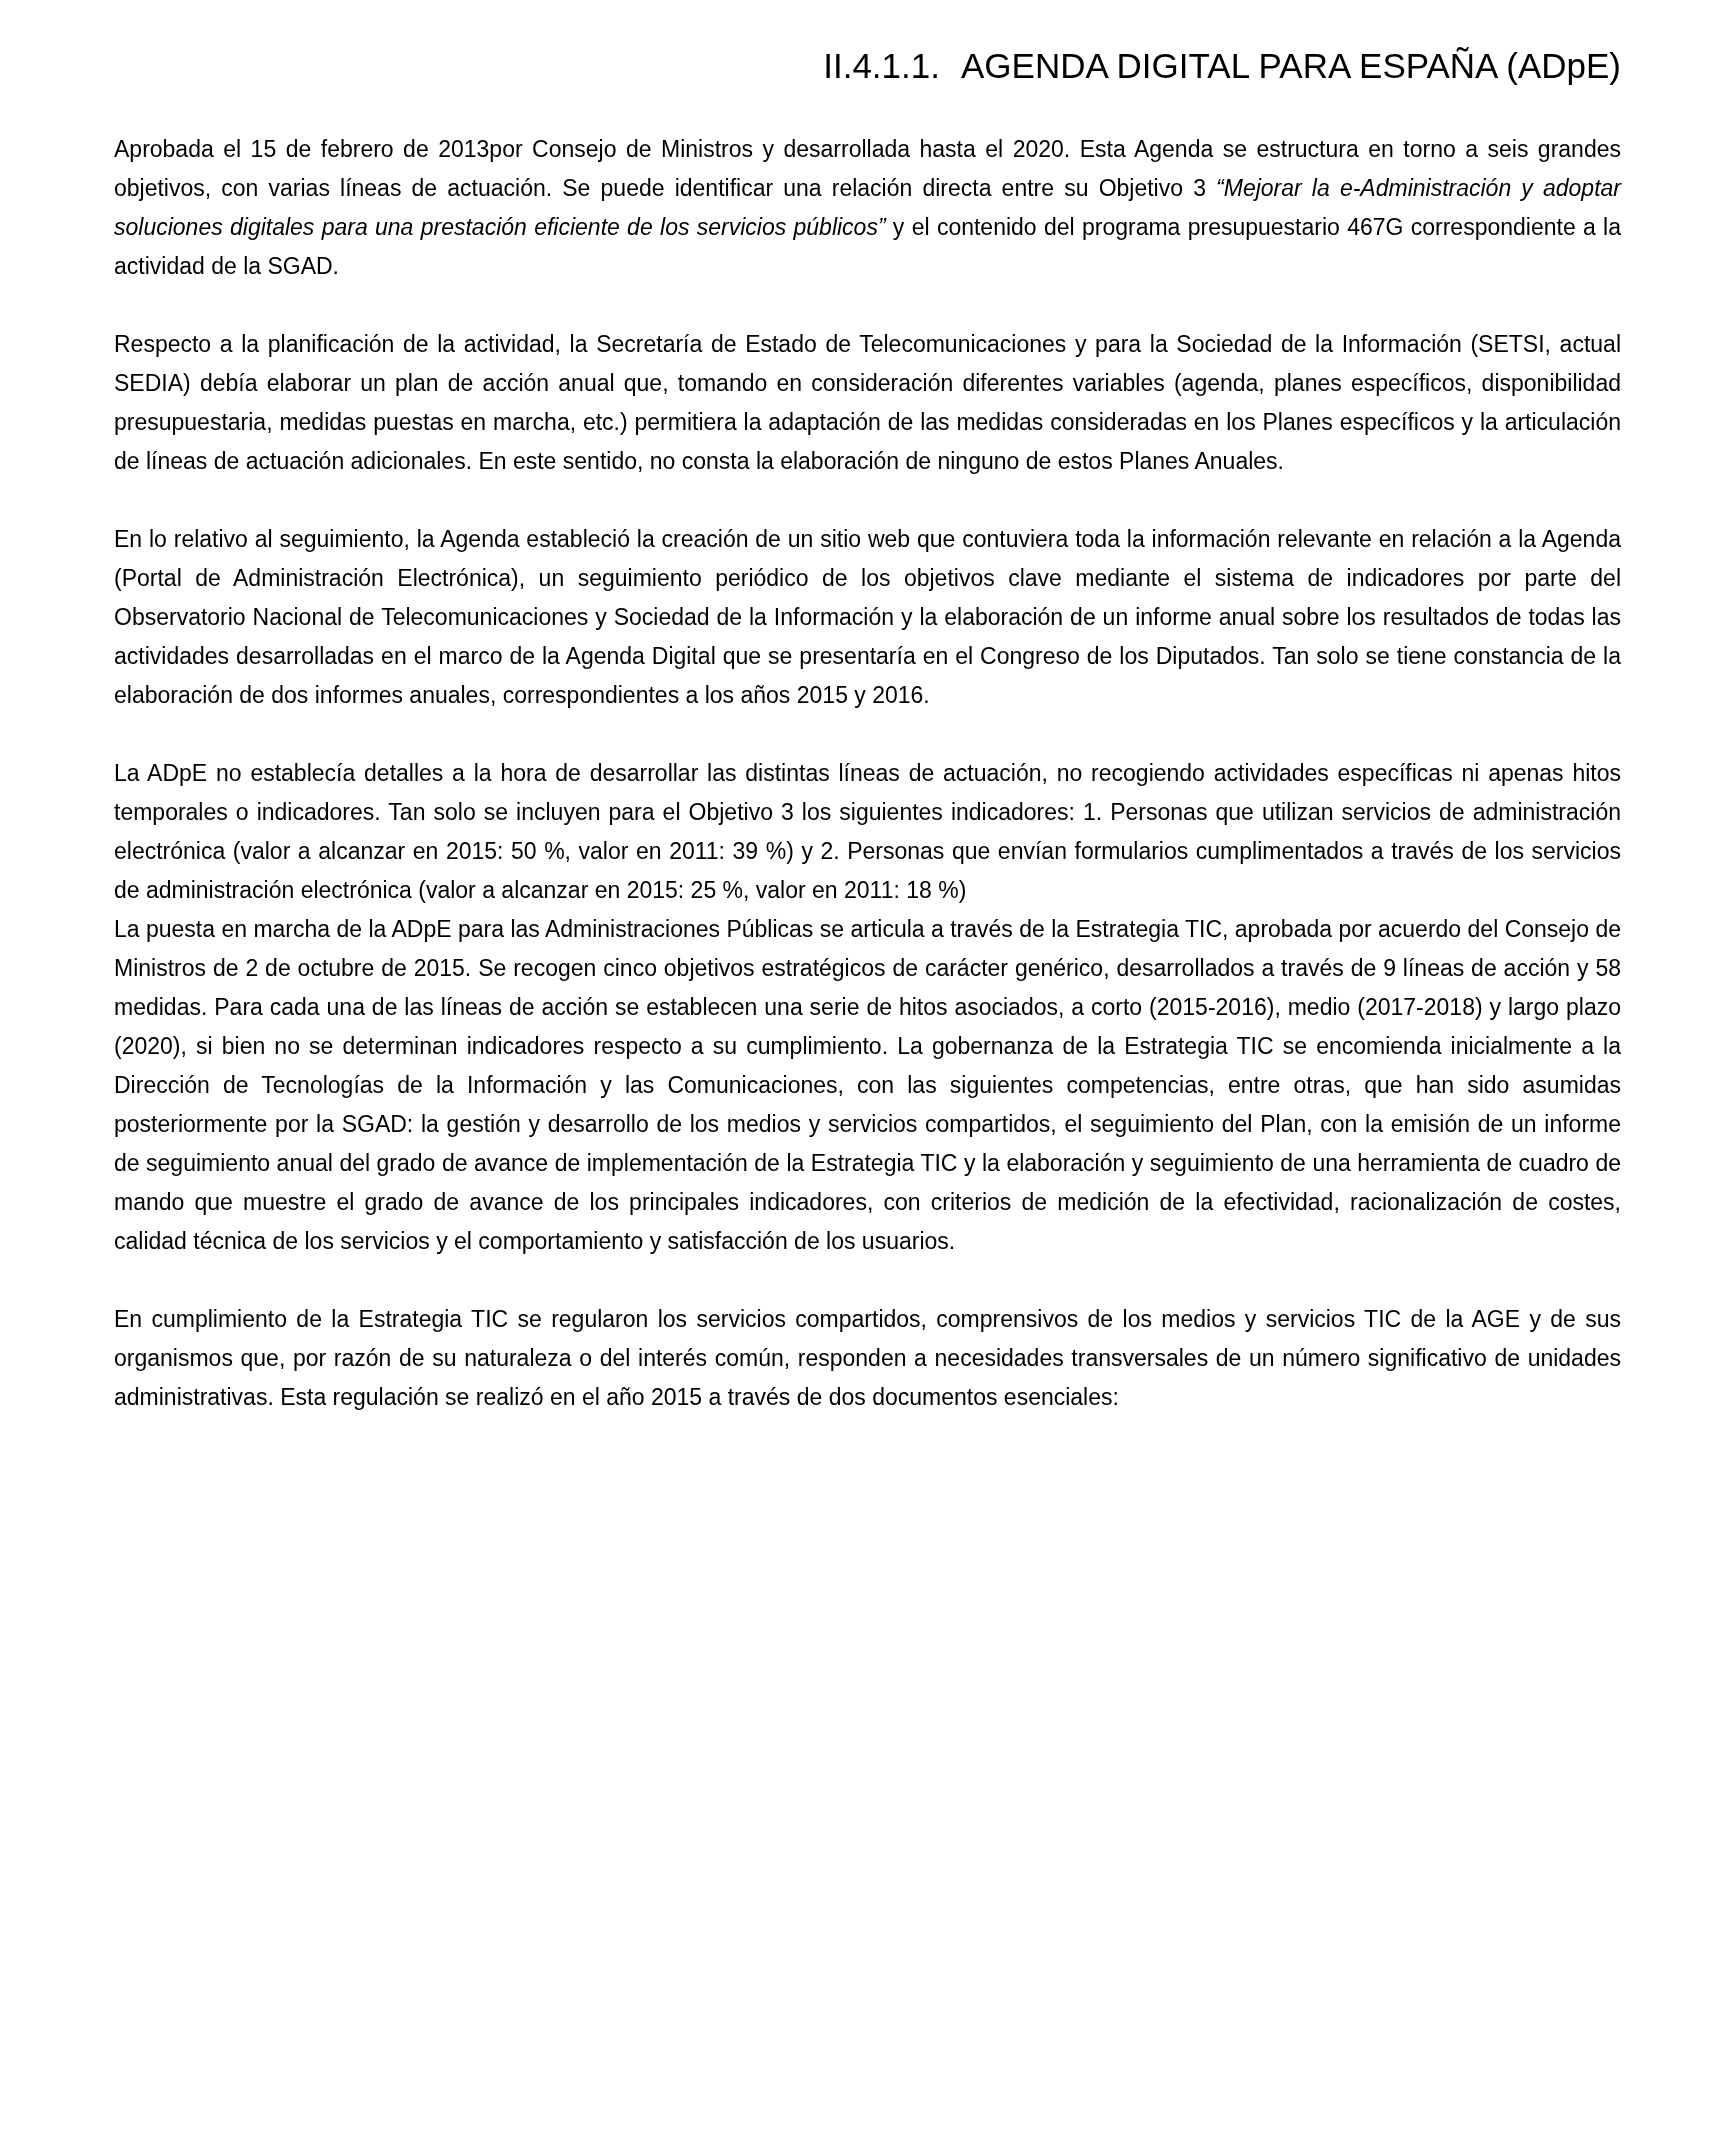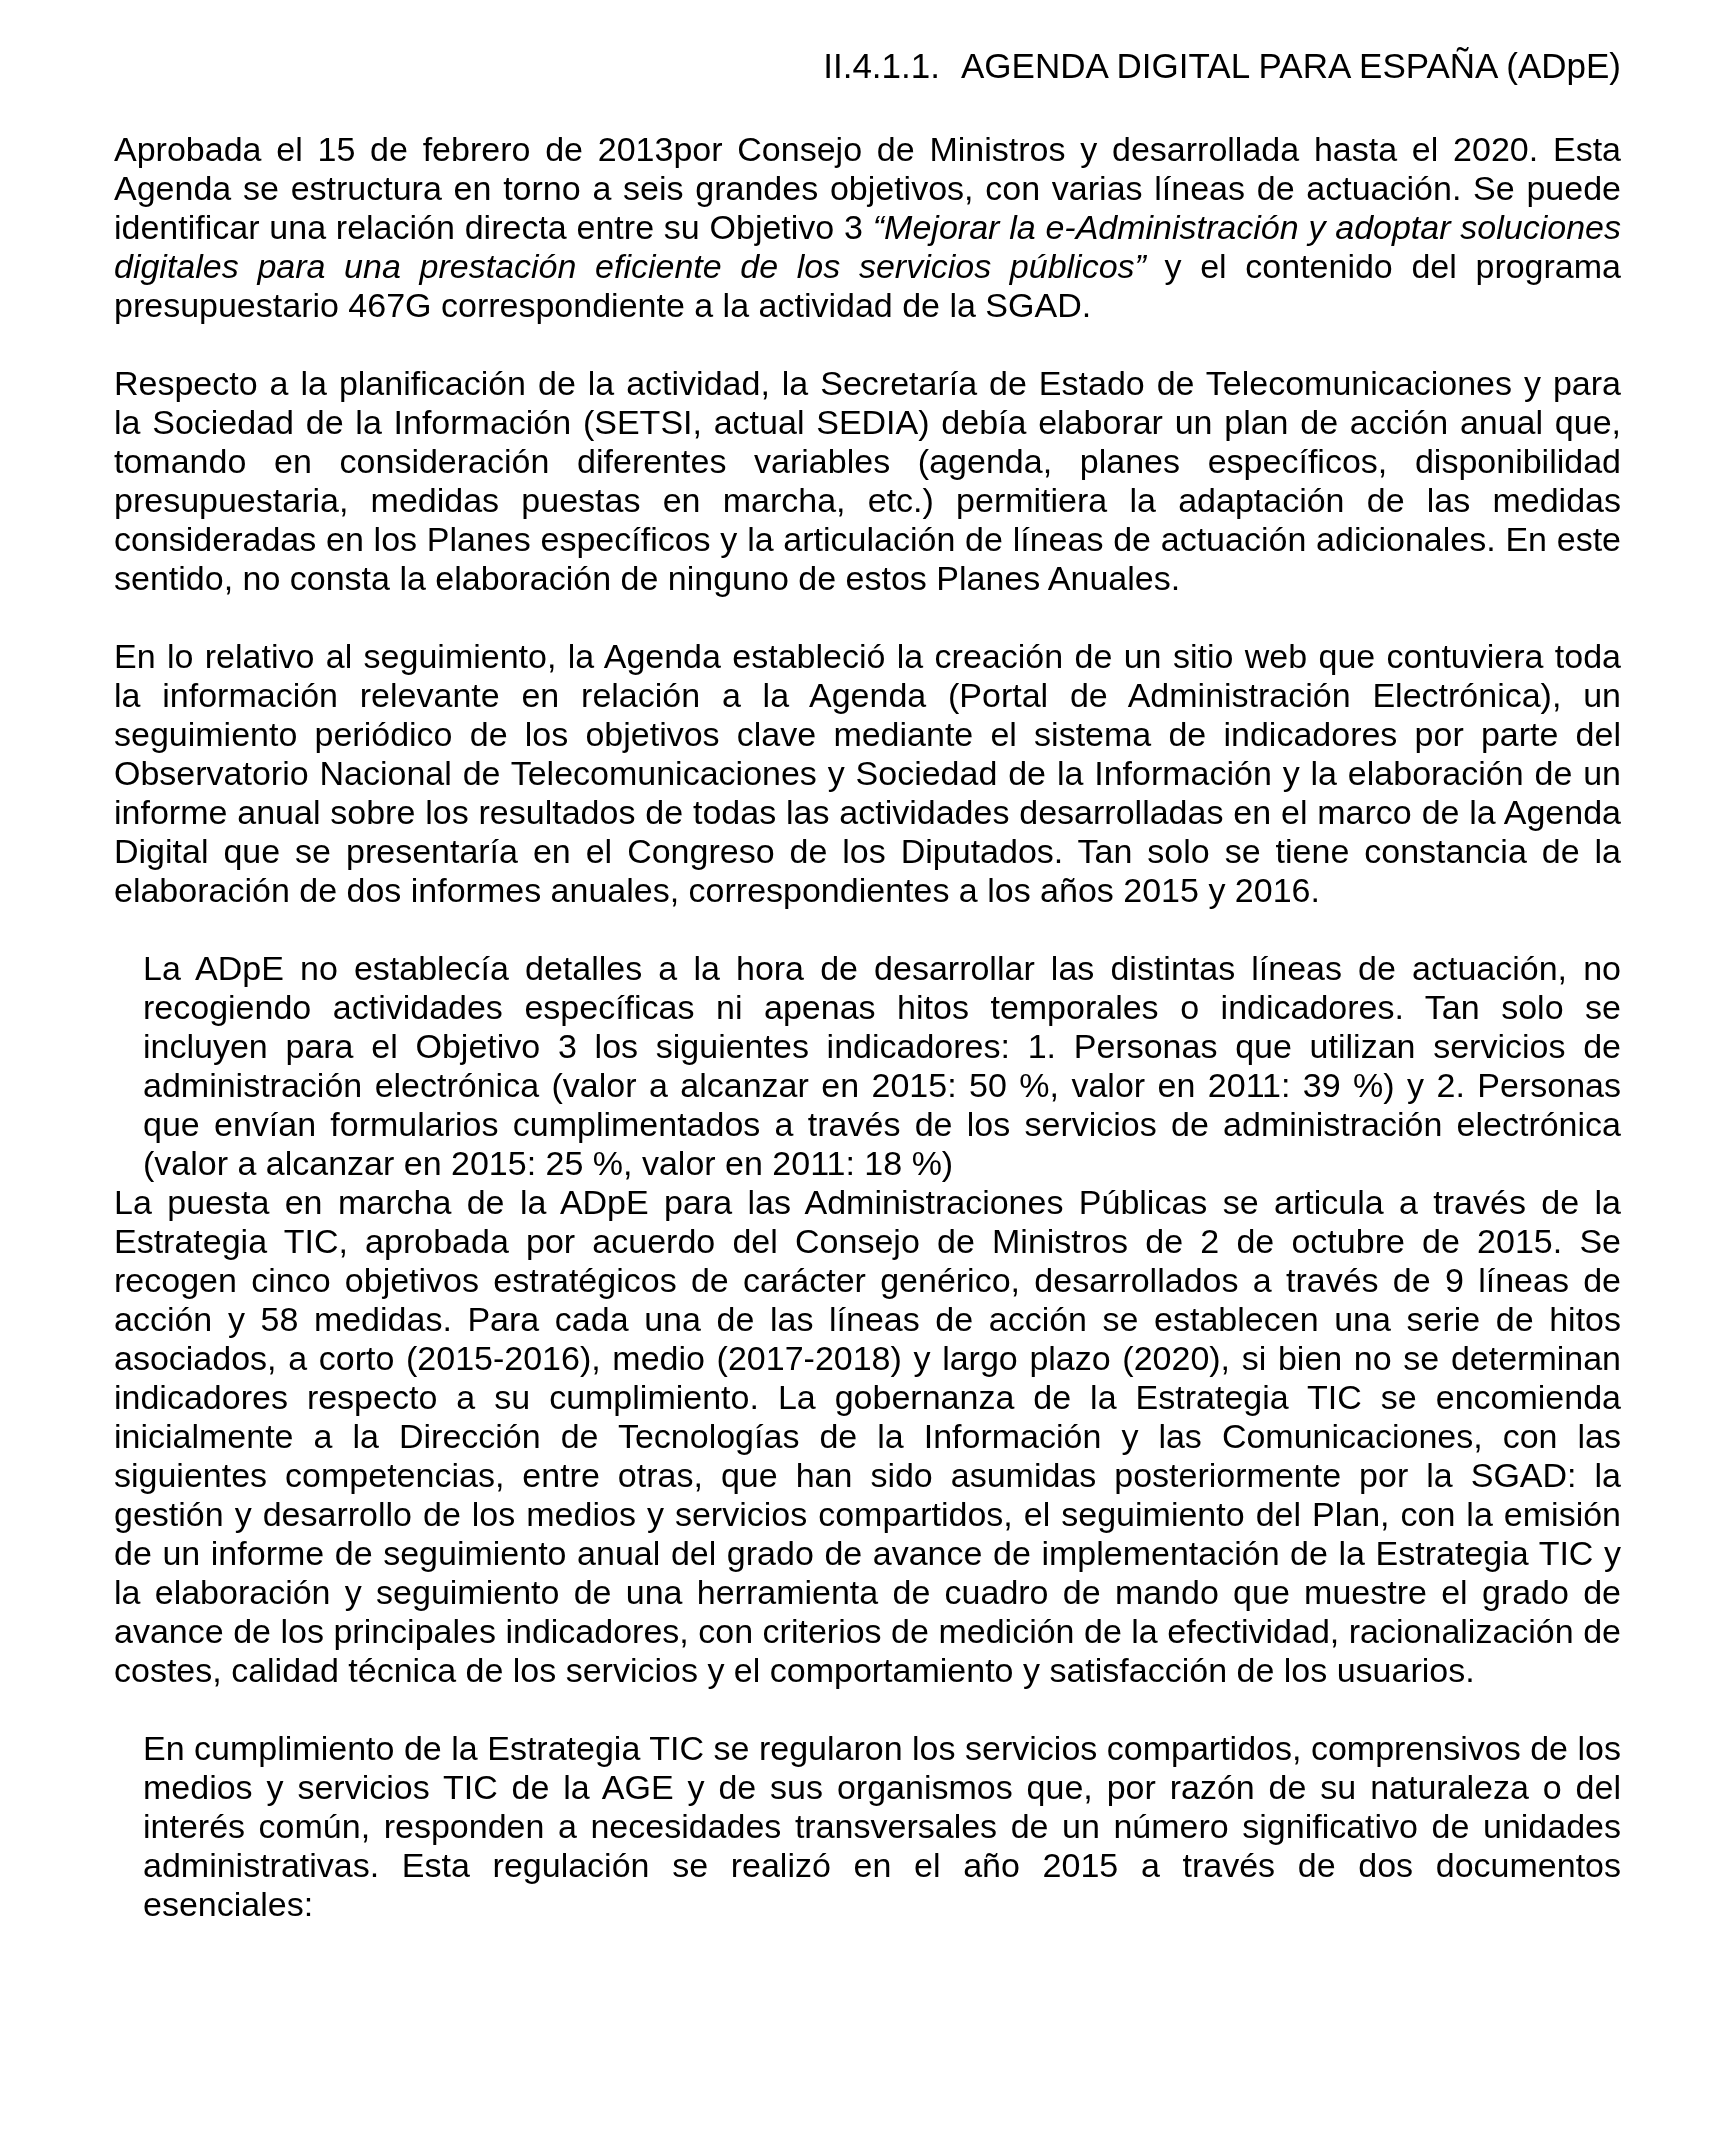--- a/index.html
+++ b/index.html
@@ -30,28 +30,28 @@
     margin: 0 0 45px 0;
     white-space: nowrap;
     text-align: right;
   }
   .heading .num {
     display: inline-block;
     margin-right: 21px;
   }
   .heading + .para { margin-top: 0; }
   .para {
-    font-size: 34px;
+    font-size: 23px;
     line-height: 39px;
     margin: 0 0 39px 0;
     text-align: justify;
     hyphens: none;
     -webkit-hyphens: none;
   }
-  .para:last-child { margin-bottom: 0; margin-left: 29px; }
+  .para:last-child { margin-bottom: 0; }
   .heading.later {
     margin-top: 66px;
   }
   .para em {
     font-style: italic;
   }
   section { display: block; }
 </style>
 </head>
 <body>

